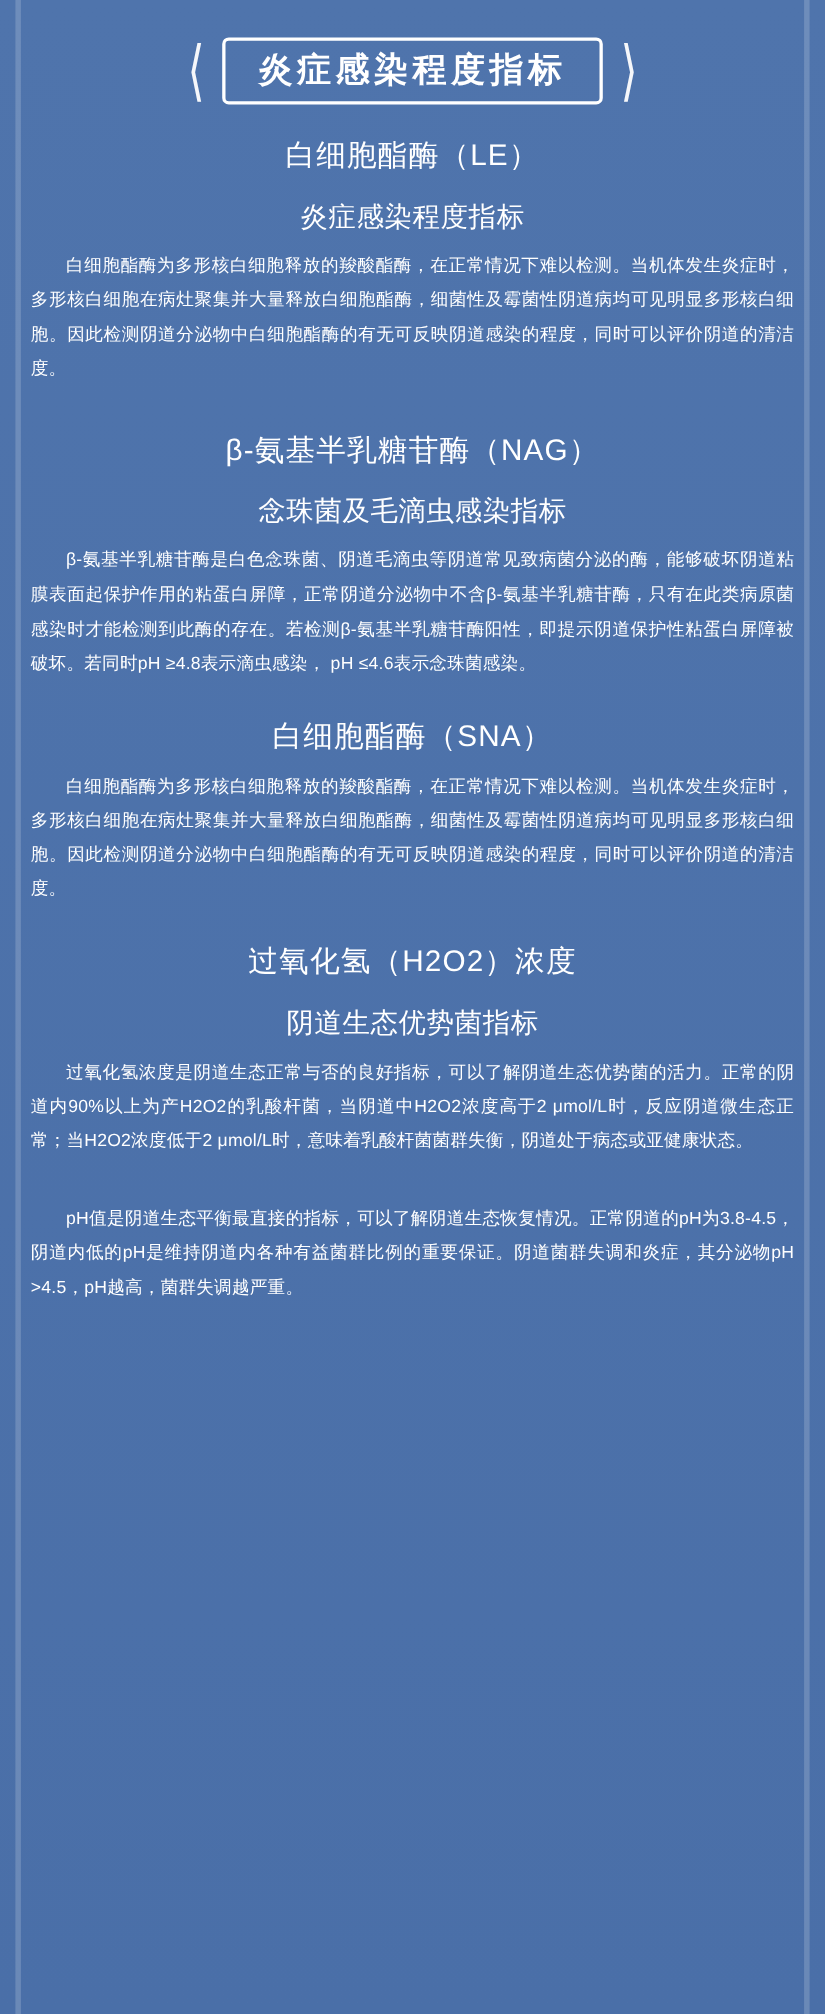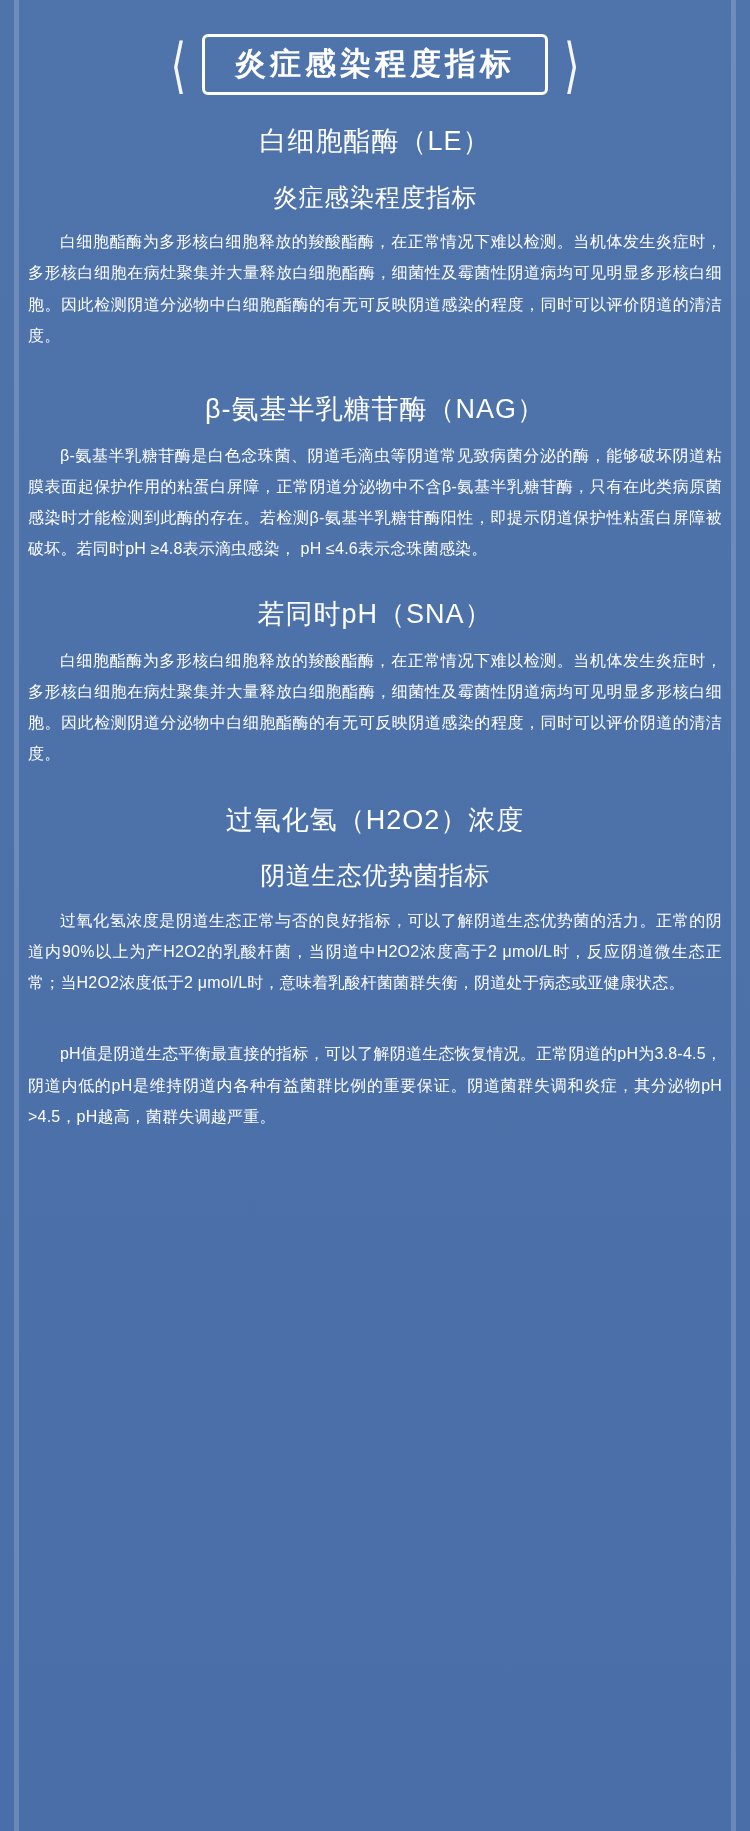--- a/index.html
+++ b/index.html
@@ -123,29 +123,30 @@
         <div class="sec-sub">炎症感染程度指标</div>
       </div>
       <div class="sec-body">白细胞酯酶为多形核白细胞释放的羧酸酯酶，在正常情况下难以检测。当机体发生炎症时，多形核白细胞在病灶聚集并大量释放白细胞酯酶，细菌性及霉菌性阴道病均可见明显多形核白细胞。因此检测阴道分泌物中白细胞酯酶的有无可反映阴道感染的程度，同时可以评价阴道的清洁度。</div>
     </div>
 
     <div class="spacer-lg"></div>
 
     <div class="section">
       <div class="sec-head">
         <div class="sec-title">β-氨基半乳糖苷酶（NAG）</div>
+        <div class="sec-sub">念珠菌及毛滴虫感染指标</div>
       </div>
       <div class="sec-body">β-氨基半乳糖苷酶是白色念珠菌、阴道毛滴虫等阴道常见致病菌分泌的酶，能够破坏阴道粘膜表面起保护作用的粘蛋白屏障，正常阴道分泌物中不含β-氨基半乳糖苷酶，只有在此类病原菌感染时才能检测到此酶的存在。若检测β-氨基半乳糖苷酶阳性，即提示阴道保护性粘蛋白屏障被破坏。若同时pH ≥4.8表示滴虫感染， pH ≤4.6表示念珠菌感染。</div>
     </div>
 
     <div class="spacer-md"></div>
 
     <div class="section">
       <div class="sec-head">
-        <div class="sec-title">若同时pH（SNA）</div>
+        <div class="sec-title">白细胞酯酶（SNA）</div>
       </div>
       <div class="sec-body">白细胞酯酶为多形核白细胞释放的羧酸酯酶，在正常情况下难以检测。当机体发生炎症时，多形核白细胞在病灶聚集并大量释放白细胞酯酶，细菌性及霉菌性阴道病均可见明显多形核白细胞。因此检测阴道分泌物中白细胞酯酶的有无可反映阴道感染的程度，同时可以评价阴道的清洁度。</div>
     </div>
 
     <div class="spacer-md"></div>
 
     <div class="section">
       <div class="sec-head">
         <div class="sec-title">过氧化氢（H2O2）浓度</div>
         <div class="sec-sub">阴道生态优势菌指标</div>

